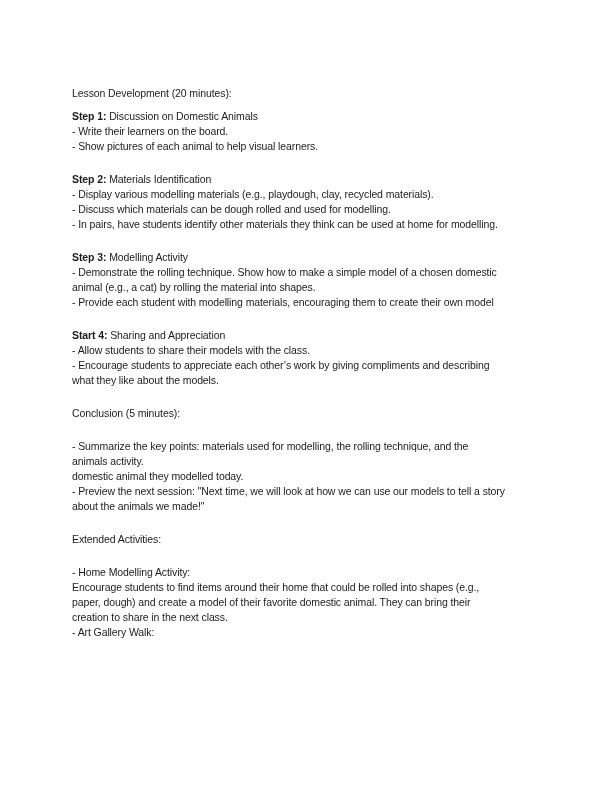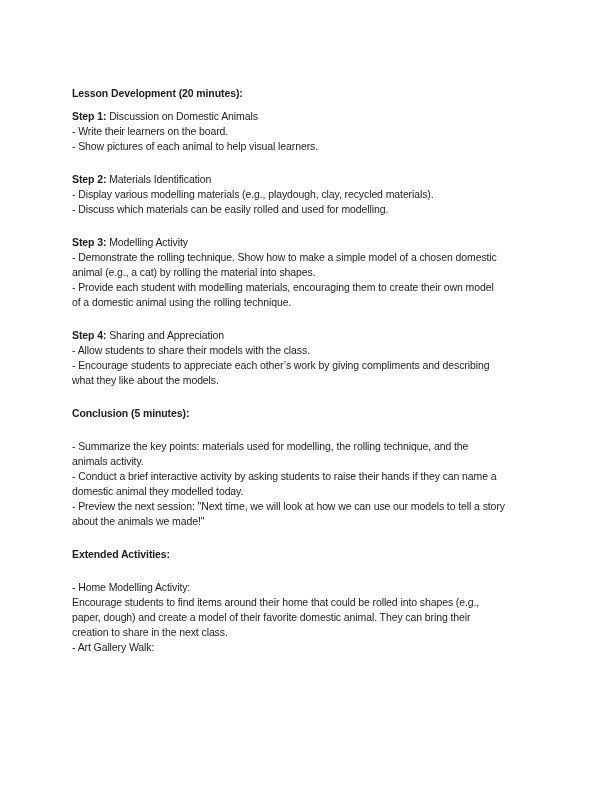--- a/index.html
+++ b/index.html
@@ -15,21 +15,21 @@
     padding: 86px 72px 0 72px;
     background: #ffffff;
     color: #1c1c1c;
     font-family: "Liberation Sans", "DejaVu Sans", sans-serif;
     font-size: 10.5px;
     line-height: 15px;
     letter-spacing: -0.1px;
     overflow: hidden;
   }
   .heading {
-    font-weight: bold;
+    font-weight: normal;
     margin: 0 0 8px 0;
   }
   .heading.spaced {
     margin: 0 0 18px 0;
   }
   .block {
     margin: 0 0 18px 0;
   }
   .line {
     white-space: nowrap;
@@ -47,44 +47,43 @@
 
   <div class="block">
     <div class="line"><span class="b">Step 1:</span><span> Discussion on Domestic Animals</span></div>
     <div class="line">- Write their learners on the board.</div>
     <div class="line">- Show pictures of each animal to help visual learners.</div>
   </div>
 
   <div class="block">
     <div class="line"><span class="b">Step 2:</span><span> Materials Identification</span></div>
     <div class="line">- Display various modelling materials (e.g., playdough, clay, recycled materials).</div>
-    <div class="line">- Discuss which materials can be easily rolled and used for modelling.</div>
+    <div class="line">- Discuss which materials can be dough rolled and used for modelling.</div>
+    <div class="line">- In pairs, have students identify other materials they think can be used at home for modelling.</div>
   </div>
 
   <div class="block">
     <div class="line"><span class="b">Step 3:</span><span> Modelling Activity</span></div>
     <div class="line">- Demonstrate the rolling technique. Show how to make a simple model of a chosen domestic</div>
     <div class="line">animal (e.g., a cat) by rolling the material into shapes.</div>
     <div class="line">- Provide each student with modelling materials, encouraging them to create their own model</div>
-    <div class="line">of a domestic animal using the rolling technique.</div>
   </div>
 
   <div class="block">
-    <div class="line"><span class="b">Step 4:</span><span> Sharing and Appreciation</span></div>
+    <div class="line"><span class="b">Start 4:</span><span> Sharing and Appreciation</span></div>
     <div class="line">- Allow students to share their models with the class.</div>
     <div class="line">- Encourage students to appreciate each other’s work by giving compliments and describing</div>
     <div class="line">what they like about the models.</div>
   </div>
 
   <p class="heading spaced">Conclusion (5 minutes):</p>
 
   <div class="block">
     <div class="line">- Summarize the key points: materials used for modelling, the rolling technique, and the</div>
     <div class="line">animals activity.</div>
-    <div class="line">- Conduct a brief interactive activity by asking students to raise their hands if they can name a</div>
     <div class="line">domestic animal they modelled today.</div>
     <div class="line">- Preview the next session: "Next time, we will look at how we can use our models to tell a story</div>
     <div class="line">about the animals we made!"</div>
   </div>
 
   <p class="heading spaced">Extended Activities:</p>
 
   <div class="block">
     <div class="line">- Home Modelling Activity:</div>
     <div class="line">Encourage students to find items around their home that could be rolled into shapes (e.g.,</div>

